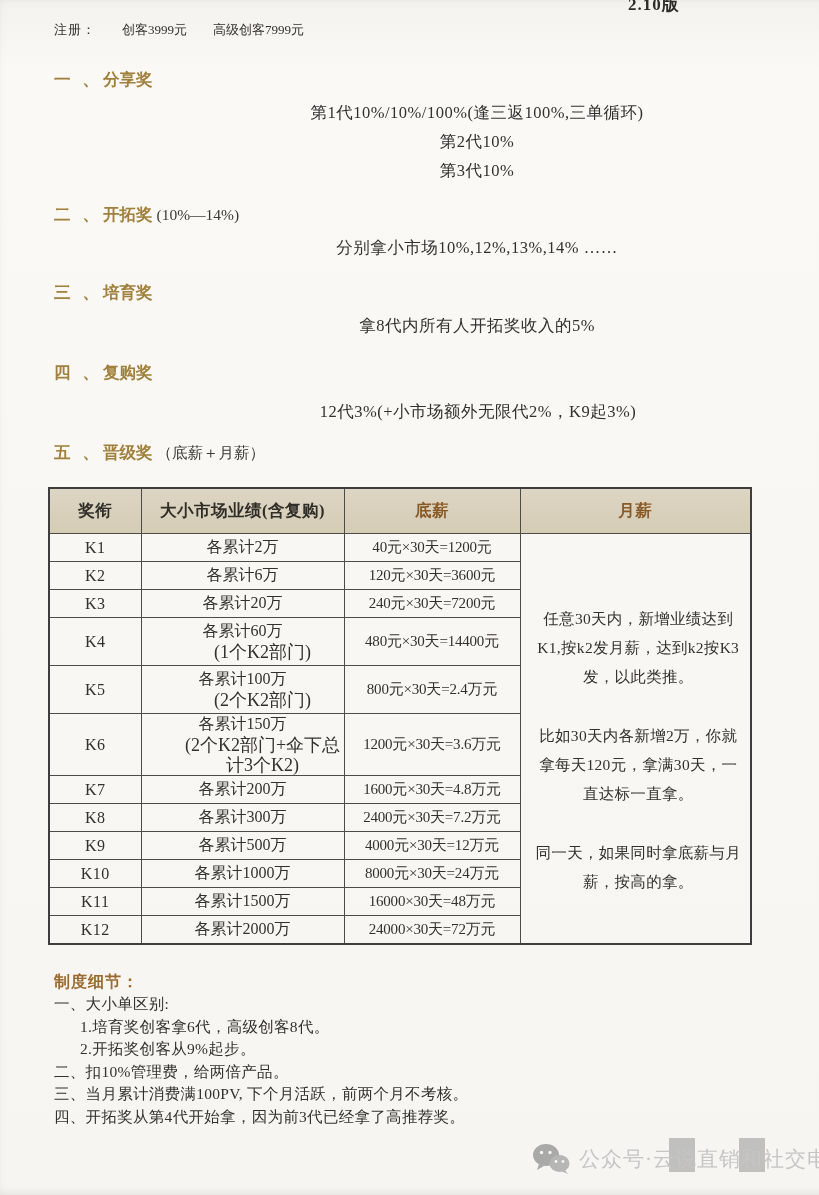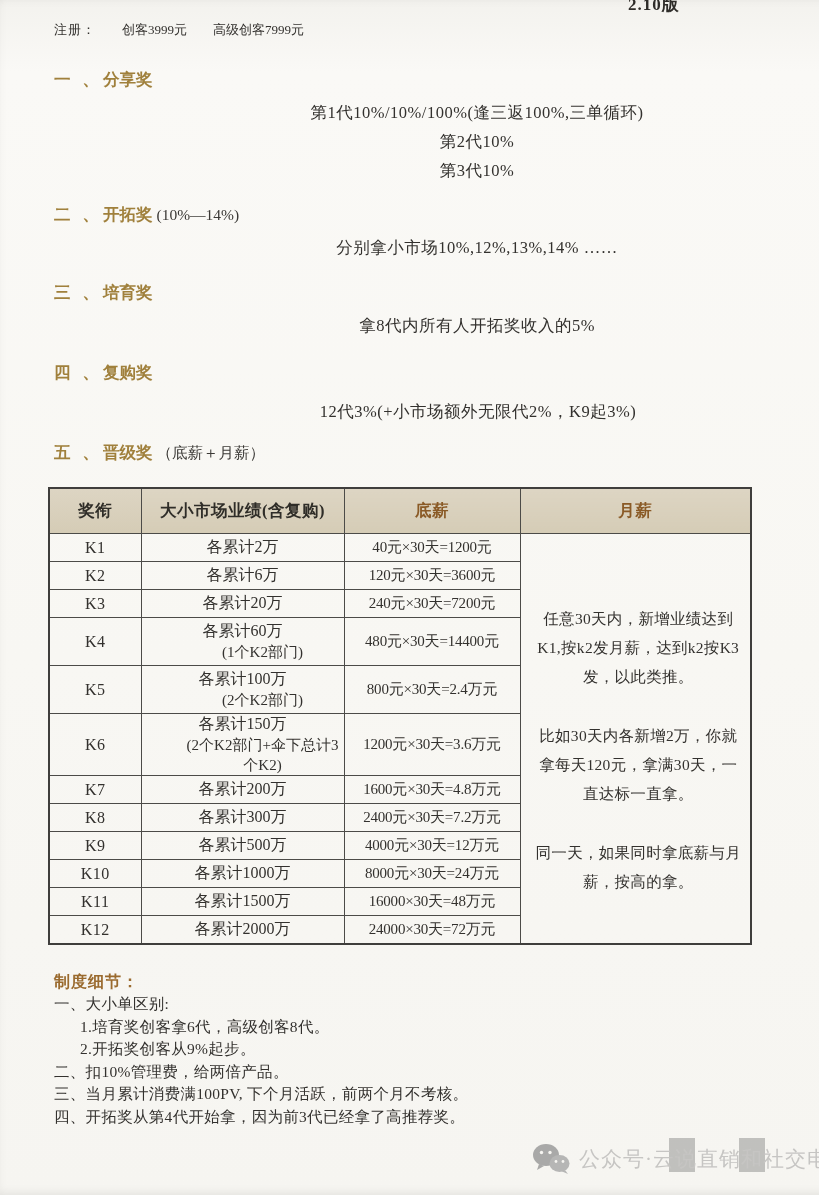--- a/index.html
+++ b/index.html
@@ -46,21 +46,21 @@
   table.rank td, table.rank th{
     border:1px solid #4c4b48;text-align:center;vertical-align:middle;padding:0;
   }
   table.rank th{
     height:44px;background:linear-gradient(#ddd5c3,#d5ccb6);
     font-size:16.5px;font-weight:bold;color:#2f2d28;letter-spacing:0.5px;
   }
   table.rank th.brown{color:#8a5a26;}
   td.c-rank{font-size:16px;letter-spacing:0.5px;}
   td.c-perf{font-size:16px;}
-  td.c-perf .perf2{font-size:15px;line-height:20px;margin-left:40px;}
+  td.c-perf .perf2{font-size:18px;line-height:20px;margin-left:40px;}
   td.c-base{font-size:15px;letter-spacing:-0.2px;}
   tr.r-s td{height:27px;}
   tr.r-d td{height:47px;}
   td.c-month{
     vertical-align:middle;text-align:left;background:transparent;border-radius:26px;
   }
   .month-box{
     display:flex;flex-direction:column;justify-content:center;
     row-gap:30px;padding:26px 8px 4px 14px;
   }

